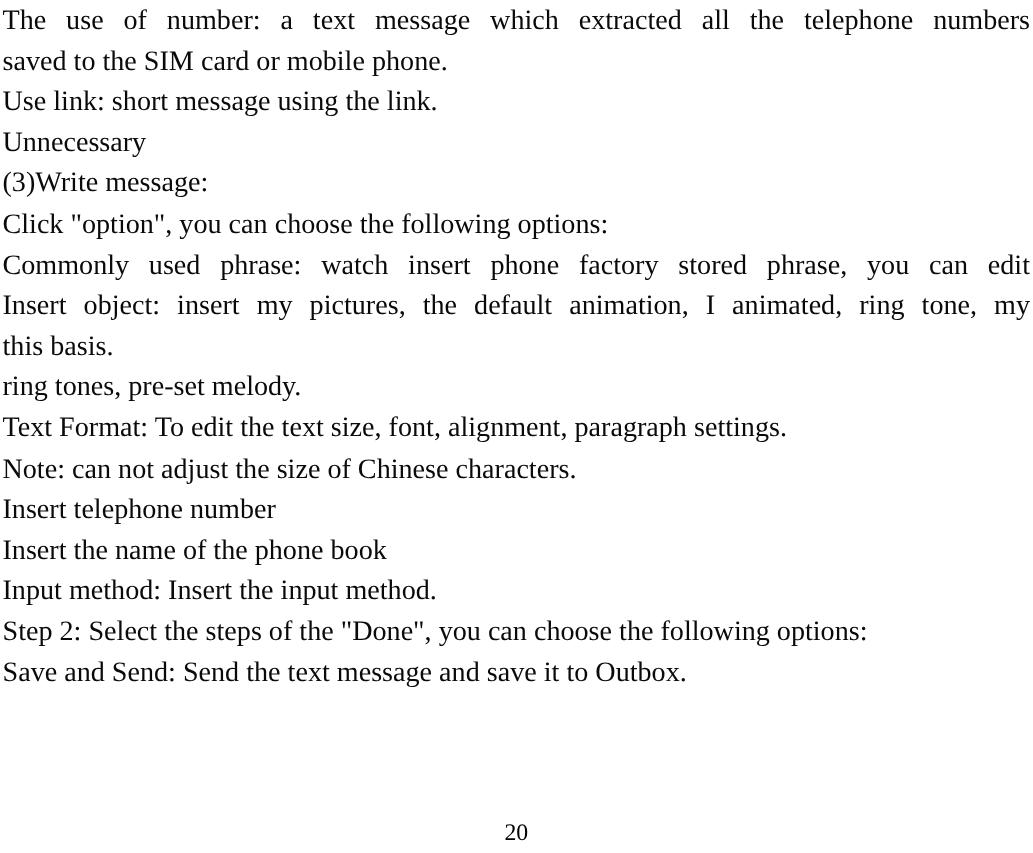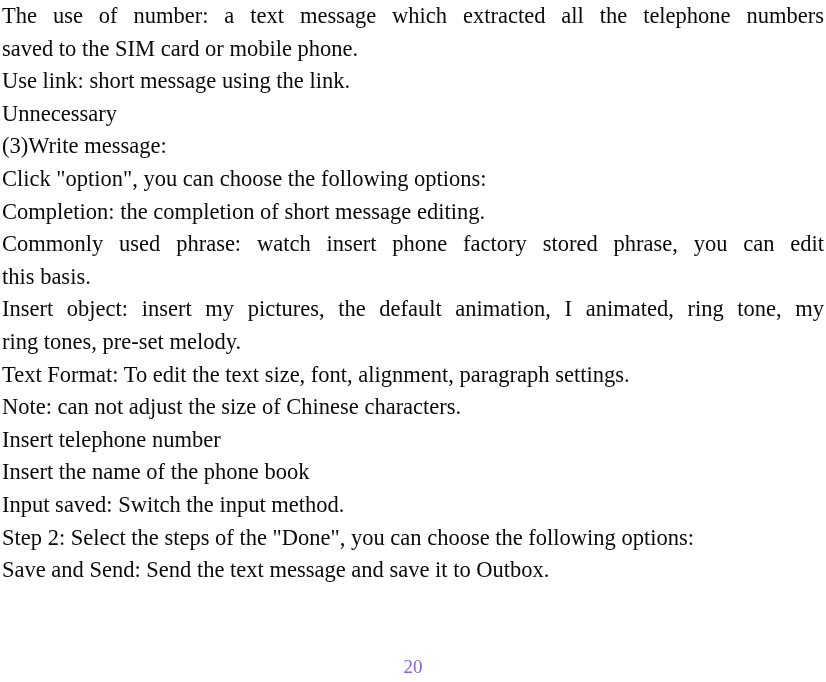--- a/index.html
+++ b/index.html
@@ -42,44 +42,43 @@
     text-align-last: justify;
   }
   #page-number {
     position: absolute;
     left: 0;
     top: 655px;
     width: 826px;
     text-align: center;
     font-size: 19px;
     line-height: 24px;
-    color: #8b5cf6;
+    color: #000000;
   }
 </style>
 </head>
 <body>
 
 <div id="page">
 
   <div id="body-text">
     <div class="line justify">The use of number: a text message which extracted all the telephone numbers</div>
     <div class="line">saved to the SIM card or mobile phone.</div>
     <div class="line">Use link: short message using the link.</div>
     <div class="line">Unnecessary</div>
     <div class="line">(3)Write message:</div>
     <div class="line">Click "option", you can choose the following options:</div>
-    <div class="line">Completion: the completion of short message editing.</div>
     <div class="line justify">Commonly used phrase: watch insert phone factory stored phrase, you can edit</div>
+    <div class="line justify">Insert object: insert my pictures, the default animation, I animated, ring tone, my</div>
     <div class="line">this basis.</div>
-    <div class="line justify">Insert object: insert my pictures, the default animation, I animated, ring tone, my</div>
     <div class="line">ring tones, pre-set melody.</div>
     <div class="line">Text Format: To edit the text size, font, alignment, paragraph settings.</div>
     <div class="line">Note: can not adjust the size of Chinese characters.</div>
     <div class="line">Insert telephone number</div>
     <div class="line">Insert the name of the phone book</div>
-    <div class="line">Input saved: Switch the input method.</div>
+    <div class="line">Input method: Insert the input method.</div>
     <div class="line">Step 2: Select the steps of the "Done", you can choose the following options:</div>
     <div class="line">Save and Send: Send the text message and save it to Outbox.</div>
   </div>
 
   <div id="page-number">20</div>
 
 </div>
 
 </body></html>

